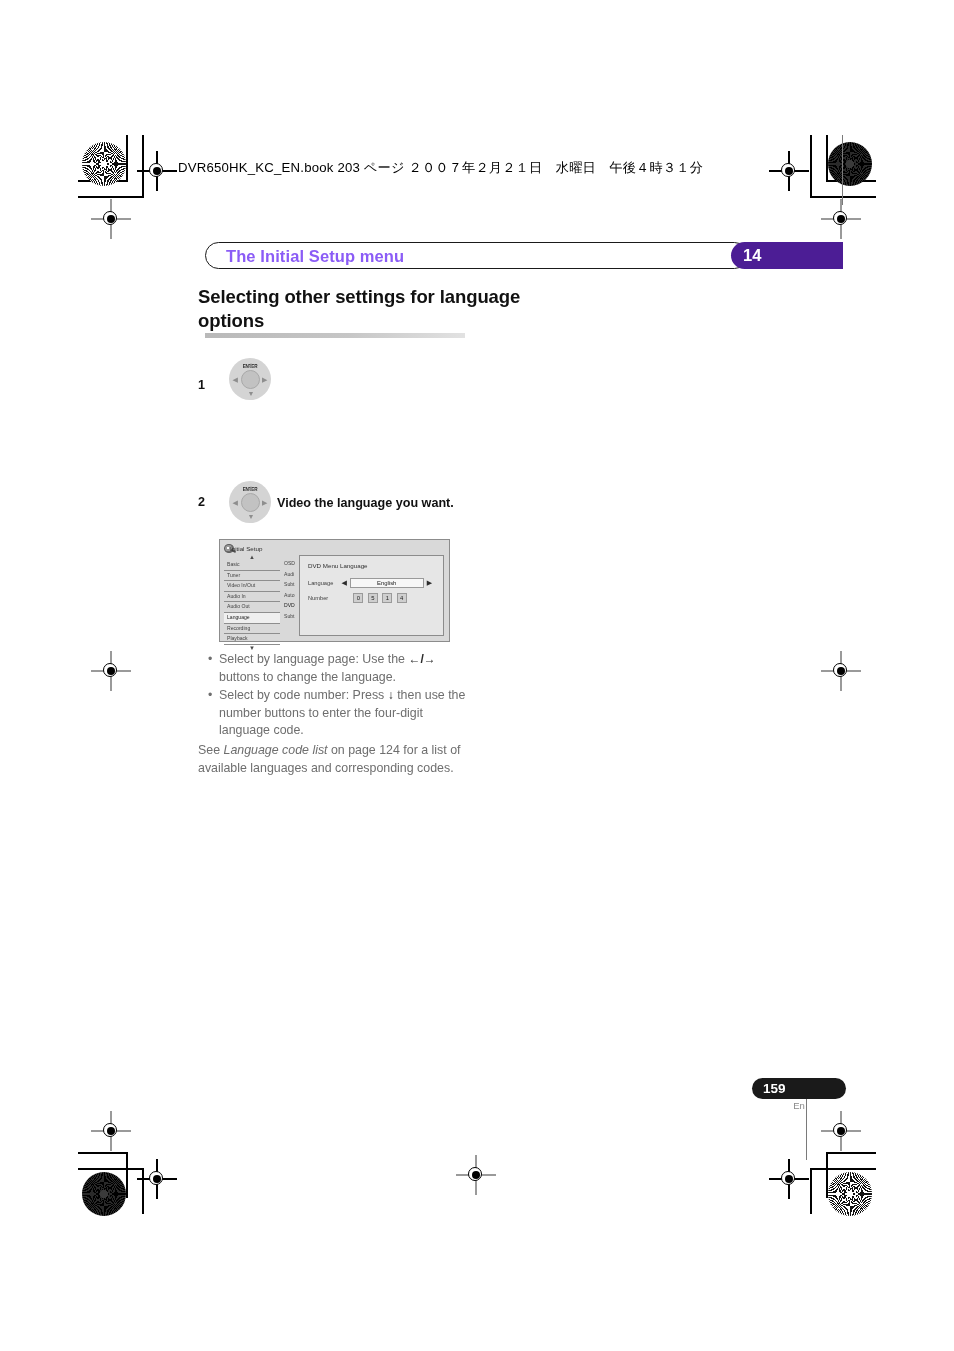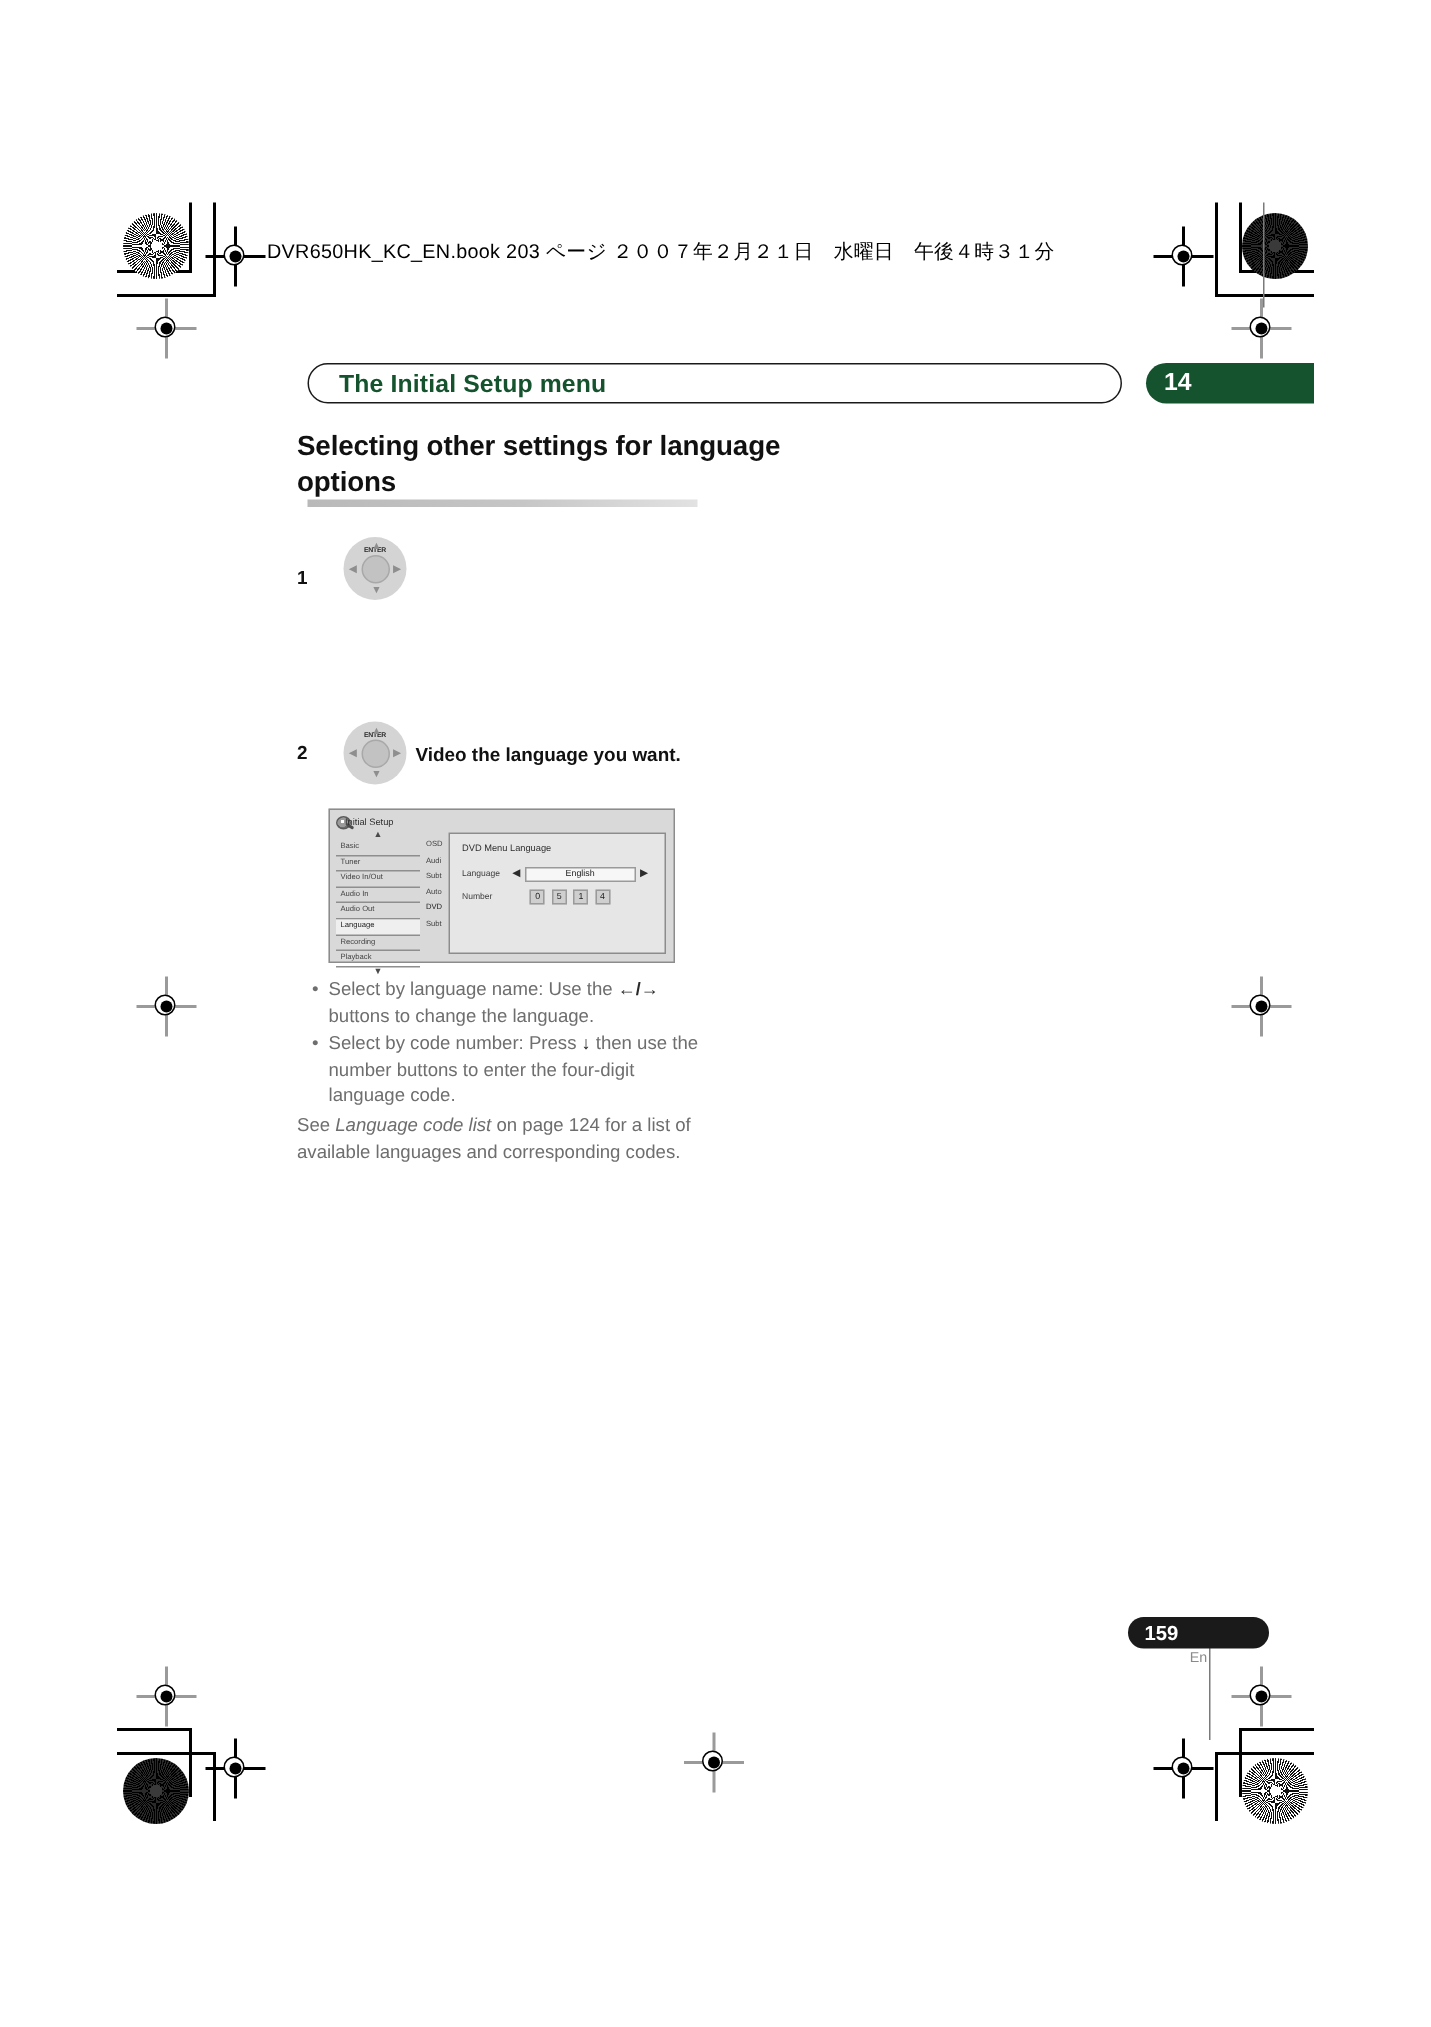--- a/index.html
+++ b/index.html
@@ -96,30 +96,30 @@
     border-radius: 14px;
     box-sizing: border-box;
     background: #fff;
   }
   .chapter-title {
     position: absolute;
     left: 20px;
     top: 4px;
     font-size: 16.5px;
     font-weight: bold;
-    color: #14532d;
+    color: #8b5cf6;
     letter-spacing: 0.1px;
   }
   .chapter-num {
     position: absolute;
-    left: 764px;
+    left: 731px;
     top: 242px;
     width: 112px;
     height: 27px;
-    background: #14532d;
+    background: #4c1d95;
     border-radius: 14px 0 0 14px;
   }
   .chapter-num span {
     position: absolute;
     left: 12px;
     top: 4px;
     color: #fff;
     font-size: 16.5px;
     font-weight: bold;
   }
@@ -573,21 +573,21 @@
       <span class="osd-digit" style="margin-left:12px;">0</span>
       <span class="osd-digit">5</span>
       <span class="osd-digit">1</span>
       <span class="osd-digit">4</span>
     </div>
   </div>
 </div>
 
 <div class="bullets">
   <div class="bullet">
-    <span class="dot">•</span><span>Select by language name: Use the </span><span class="glyph">←/→</span><span> buttons to change the language.</span>
+    <span class="dot">•</span><span>Select by language page: Use the </span><span class="glyph">←/→</span><span> buttons to change the language.</span>
   </div>
   <div class="bullet">
     <span class="dot">•</span><span>Select by code number: Press </span><span class="glyph">↓</span><span> then use the number buttons to enter the four-digit language code.</span>
   </div>
 </div>
 
 <div class="body-text" style="position:absolute;left:198px;top:742px;width:270px;">
   <span>See </span><i>Language code list</i><span> on page 124 for a list of available languages and corresponding codes.</span>
 </div>
 

